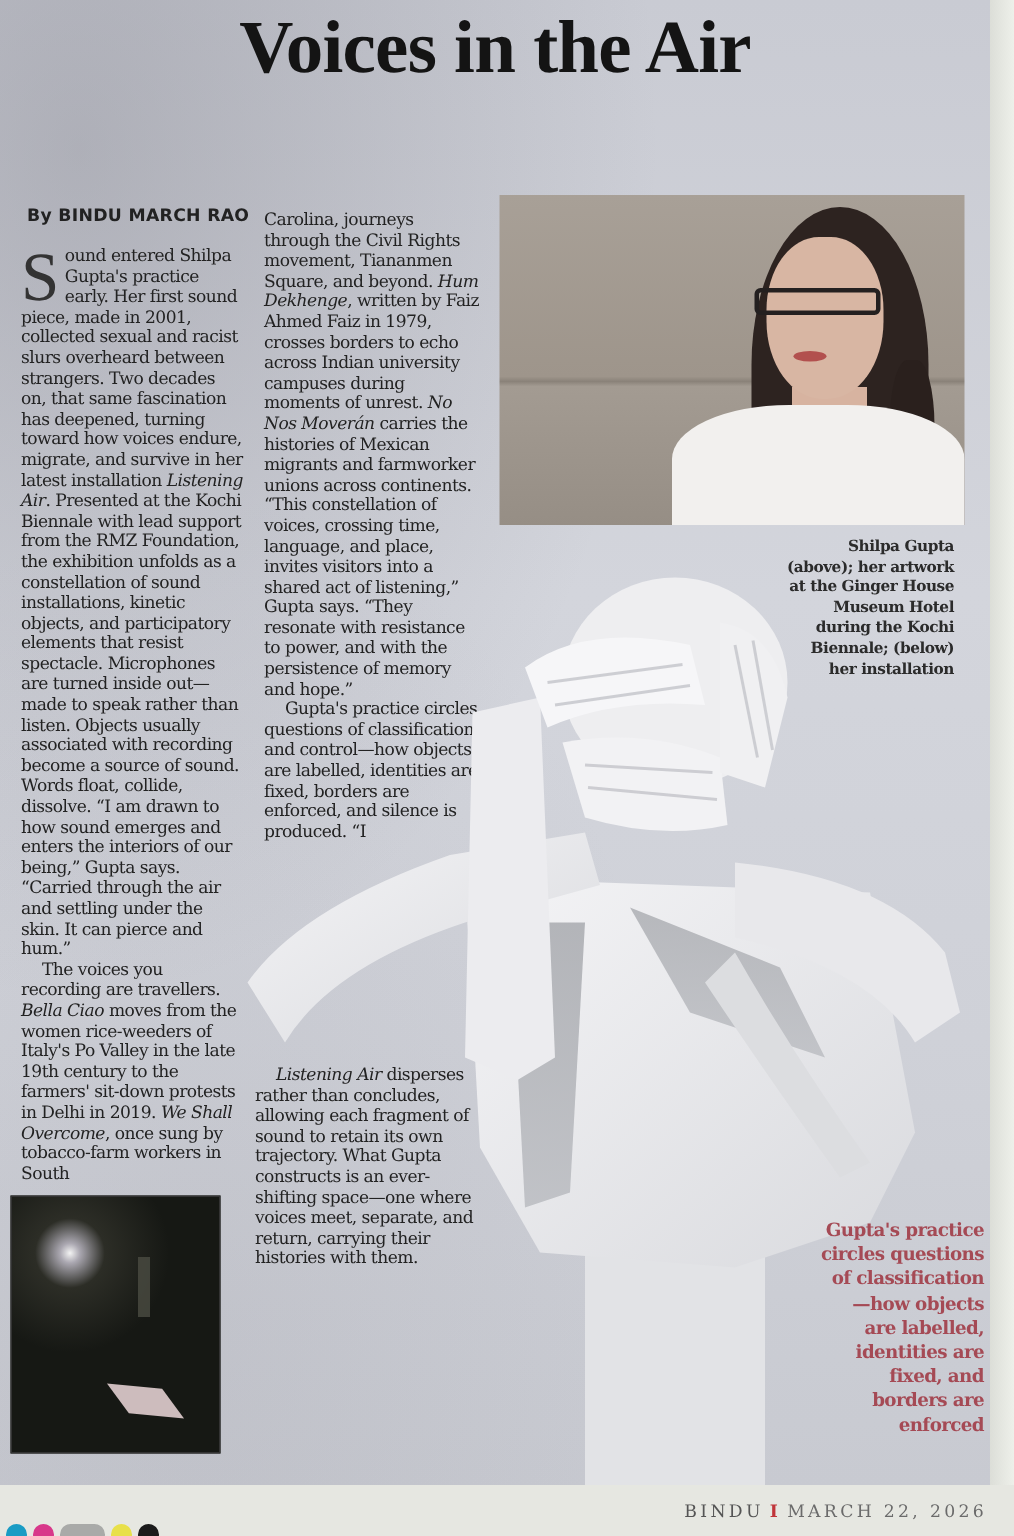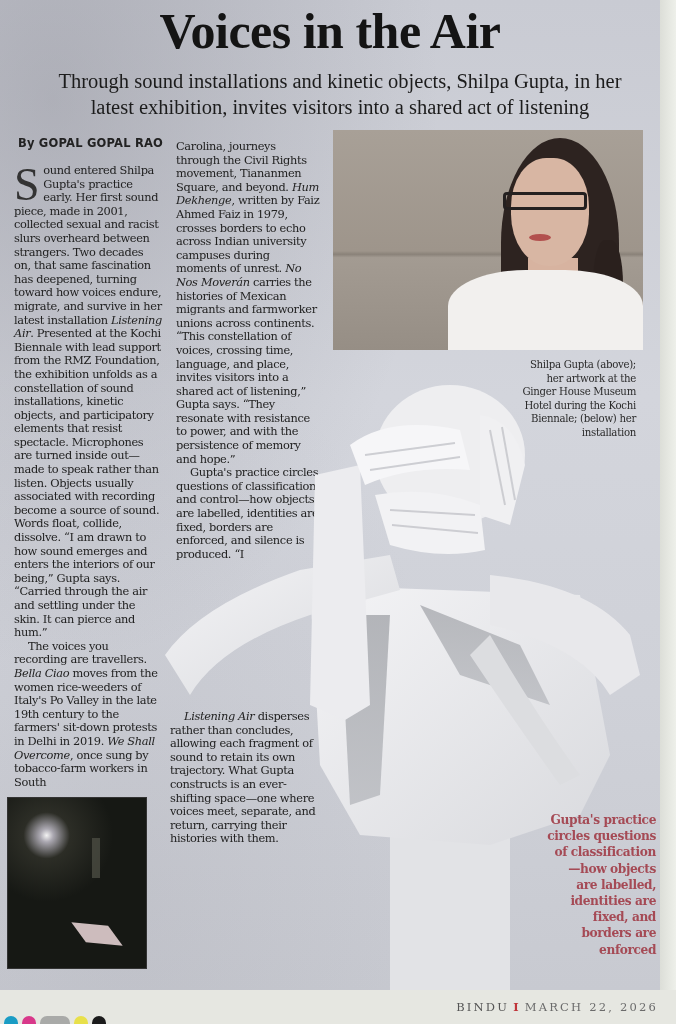--- a/index.html
+++ b/index.html
@@ -85,21 +85,21 @@
     .portrait .neck {
       position: absolute; left: 195px; top: 128px; width: 50px; height: 60px;
       background: #d7b3a0; border-radius: 0 0 50% 50%;
     }
     .portrait .braid {
       position: absolute; left: 260px; top: 110px; width: 30px; height: 110px;
       background: #2a201d; border-radius: 40%;
     }
     .caption-right {
       position: absolute; left: 520px; top: 358px; width: 116px; text-align: right;
-      font-family: "DejaVu Serif", serif; font-weight: normal; font-size: 10.2px; line-height: 13.6px;
+      font-family: "DejaVu Serif", serif; font-weight: bold; font-size: 10.2px; line-height: 13.6px;
       color: #2b2b2b; letter-spacing: -0.3px;
     }
     .sculpture {
       position: absolute; left: 160px; top: 375px; width: 490px; height: 615px;
     }
     .pullquote {
       position: absolute; left: 546px; top: 812px; width: 110px; text-align: right;
       font-family: "DejaVu Serif", serif; font-weight: bold; font-size: 12.2px; line-height: 16.2px;
       color: #a54a55; letter-spacing: -0.4px;
     }
@@ -128,22 +128,21 @@
     }
     .color-marks span { display: block; width: 14px; height: 14px; border-radius: 50%; }
     .color-marks span.wide { width: 30px; border-radius: 7px; }
   </style>
 </head>
 <body>
 
 <div class="page">
 
   <h1 class="headline">Voices in the Air</h1>
-  <div class="deck">Through sound installations and kinetic objects, Shilpa Gupta, in her latest exhibition, invites visitors into a shared act of listening</div>
-  <div class="byline">By GOPAL GOPAL RAO</div>
+  <div class="byline">By BINDU MARCH RAO</div>
 
   <div class="col col1">
     <p><span class="dropcap">S</span><span>ound entered Shilpa Gupta's practice early. Her first sound piece, made in 2001, collected sexual and racist slurs overheard between strangers. Two decades on, that same fascination has deepened, turning toward how voices endure, migrate, and survive in her latest installation </span><i>Listening Air</i><span>. Presented at the Kochi Biennale with lead support from the RMZ Foundation, the exhibition unfolds as a constellation of sound installations, kinetic objects, and participatory elements that resist spectacle. Microphones are turned inside out—made to speak rather than listen. Objects usually associated with recording become a source of sound. Words float, collide, dissolve. “I am drawn to how sound emerges and enters the interiors of our being,” Gupta says. “Carried through the air and settling under the skin. It can pierce and hum.”</span></p>
     <p class="indent"><span>The voices you recording are travellers. </span><i>Bella Ciao</i><span> moves from the women rice-weeders of Italy's Po Valley in the late 19th century to the farmers' sit-down protests in Delhi in 2019. </span><i>We Shall Overcome</i><span>, once sung by tobacco-farm workers in South</span></p>
   </div>
 
   <div class="col col2">
     <p><span>Carolina, journeys through the Civil Rights movement, Tiananmen Square, and beyond. </span><i>Hum Dekhenge</i><span>, written by Faiz Ahmed Faiz in 1979, crosses borders to echo across Indian university campuses during moments of unrest. </span><i>No Nos Moverán</i><span> carries the histories of Mexican migrants and farmworker unions across continents. “This constellation of voices, crossing time, language, and place, invites visitors into a shared act of listening,” Gupta says. “They resonate with resistance to power, and with the persistence of memory and hope.”</span></p>
     <p class="indent">Gupta's practice circles questions of classification and control—how objects are labelled, identities are fixed, borders are enforced, and silence is produced. “I</p>
   </div>

